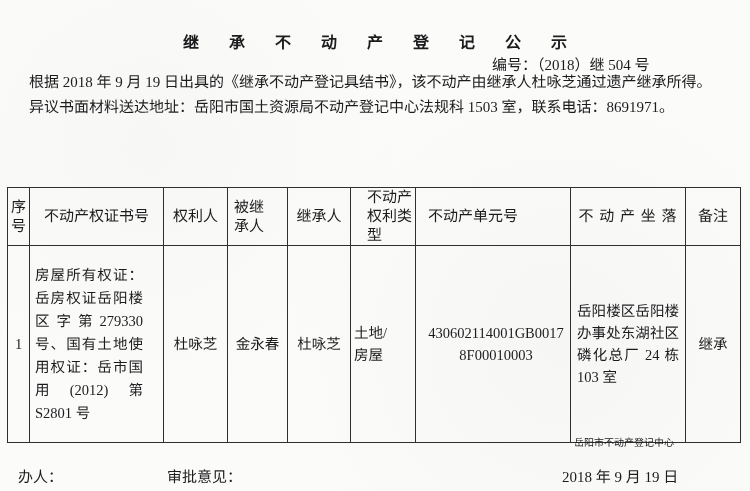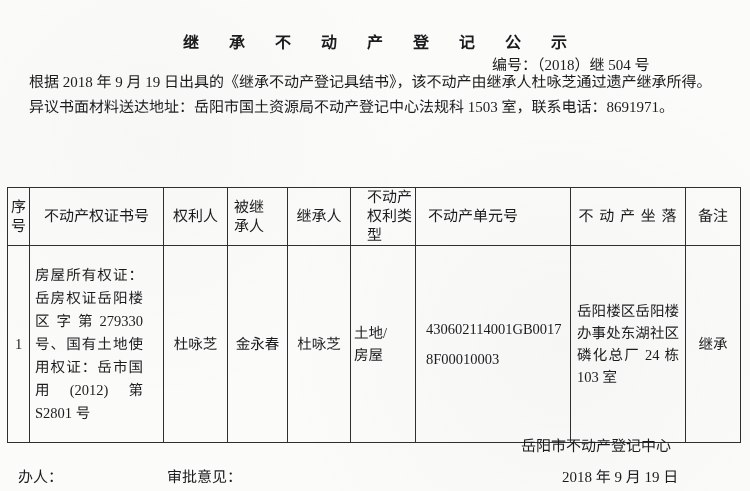--- a/index.html
+++ b/index.html
@@ -84,35 +84,35 @@
     text-align: justify;
     padding: 0 20px 0 5px;
   }
   td.rtype {
     text-align: left;
     padding-left: 3px;
     white-space: pre-line;
     line-height: 22px;
   }
   td.unit {
-    text-align: left;
+    text-align: center;
     padding: 0 4px 0 10px;
     word-break: break-all;
-    line-height: 30px;
+    line-height: 22px;
     font-family: Liberation Serif, serif;
   }
   td.loc {
     text-align: justify;
     padding: 0 6px;
     line-height: 22px;
   }
   .org-line {
     position: absolute;
-    top: 434px; left: 521px;
-    font-size: 15px;
+    top: 434px; left: 574px;
+    font-size: 10px;
     white-space: nowrap;
   }
   .handler-label {
     position: absolute;
     top: 465px; left: 18px;
     font-size: 15px;
   }
   .approval-label {
     position: absolute;
     top: 465px; left: 167px;

